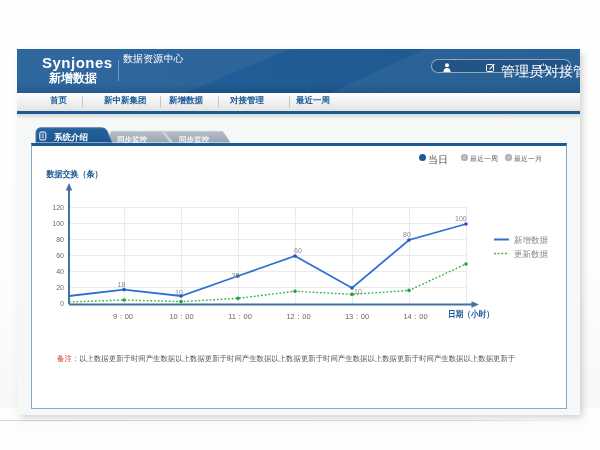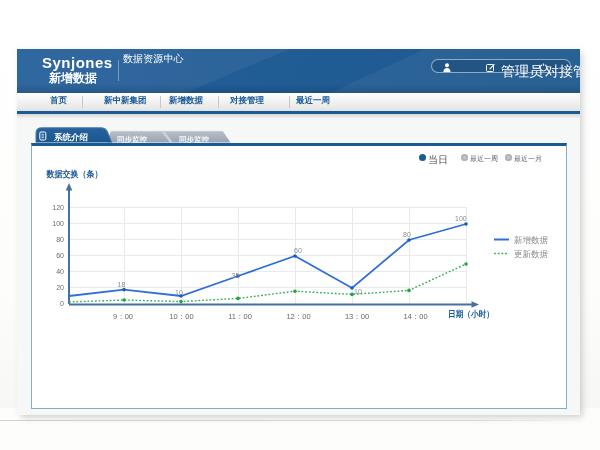--- a/index.html
+++ b/index.html
@@ -204,14 +204,15 @@
 
     <text x="29.5" y="128" font-size="8.8" font-weight="bold" fill="#1b5a96" font-family="Liberation Sans" textLength="56" lengthAdjust="spacingAndGlyphs">数据交换（条）</text>
     <text x="431" y="268" font-size="8.8" font-weight="bold" fill="#1b5a96" font-family="Liberation Sans" textLength="46" lengthAdjust="spacingAndGlyphs">日期（小时）</text>
 
     <path d="M477 190.5 H492" stroke="#2e6fd8" stroke-width="2"></path>
     <text x="497" y="194" font-size="8.5" fill="#8a8a8a" font-family="Liberation Sans">新增数据</text>
     <path d="M477 204.5 H492" stroke="#2fb24c" stroke-width="1.4" stroke-dasharray="1.8 1.9"></path>
     <text x="497" y="208" font-size="8.5" fill="#8a8a8a" font-family="Liberation Sans">更新数据</text>
   </svg>
 
+  <div id="note"><em>备注</em>：以上数据更新于时间产生数据以上数据更新于时间产生数据以上数据更新于时间产生数据以上数据更新于时间产生数据以上数据更新于</div>
  </div>
 </div>
 
 </body></html>

